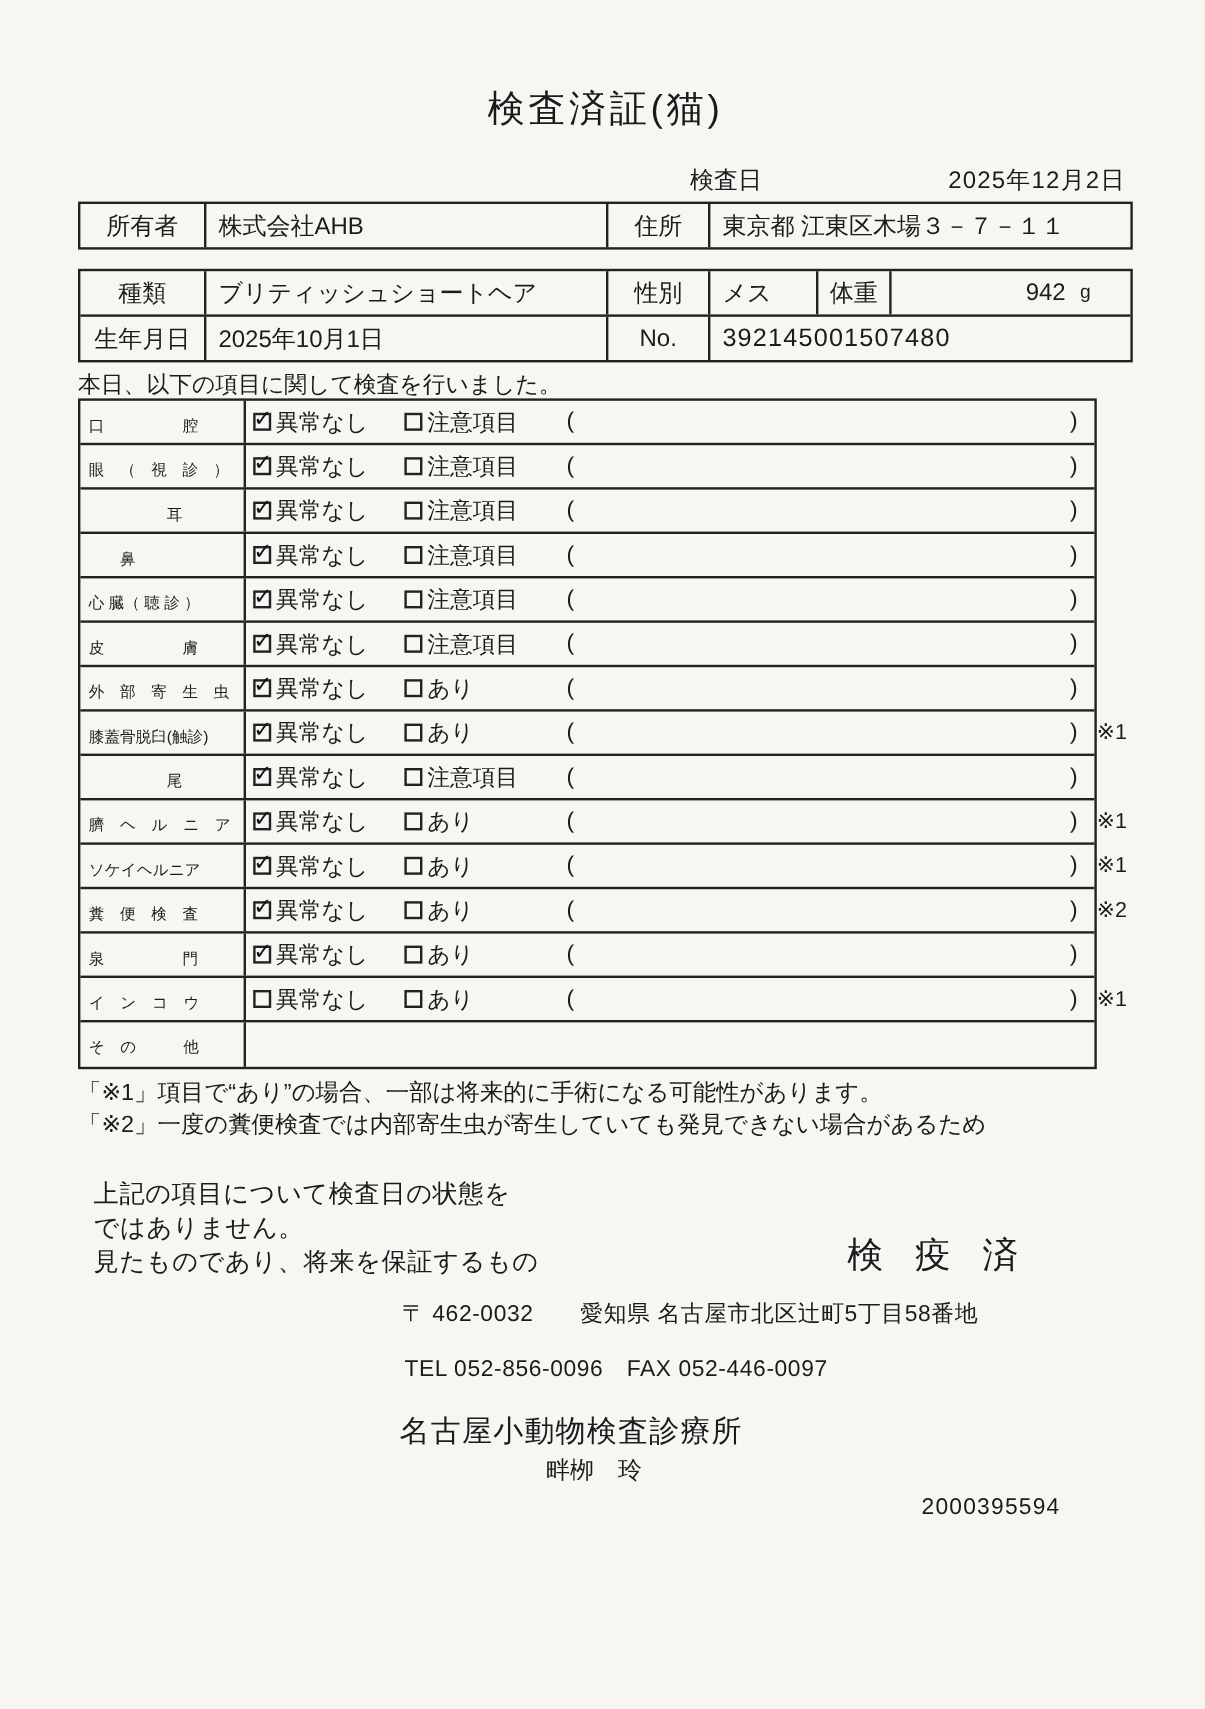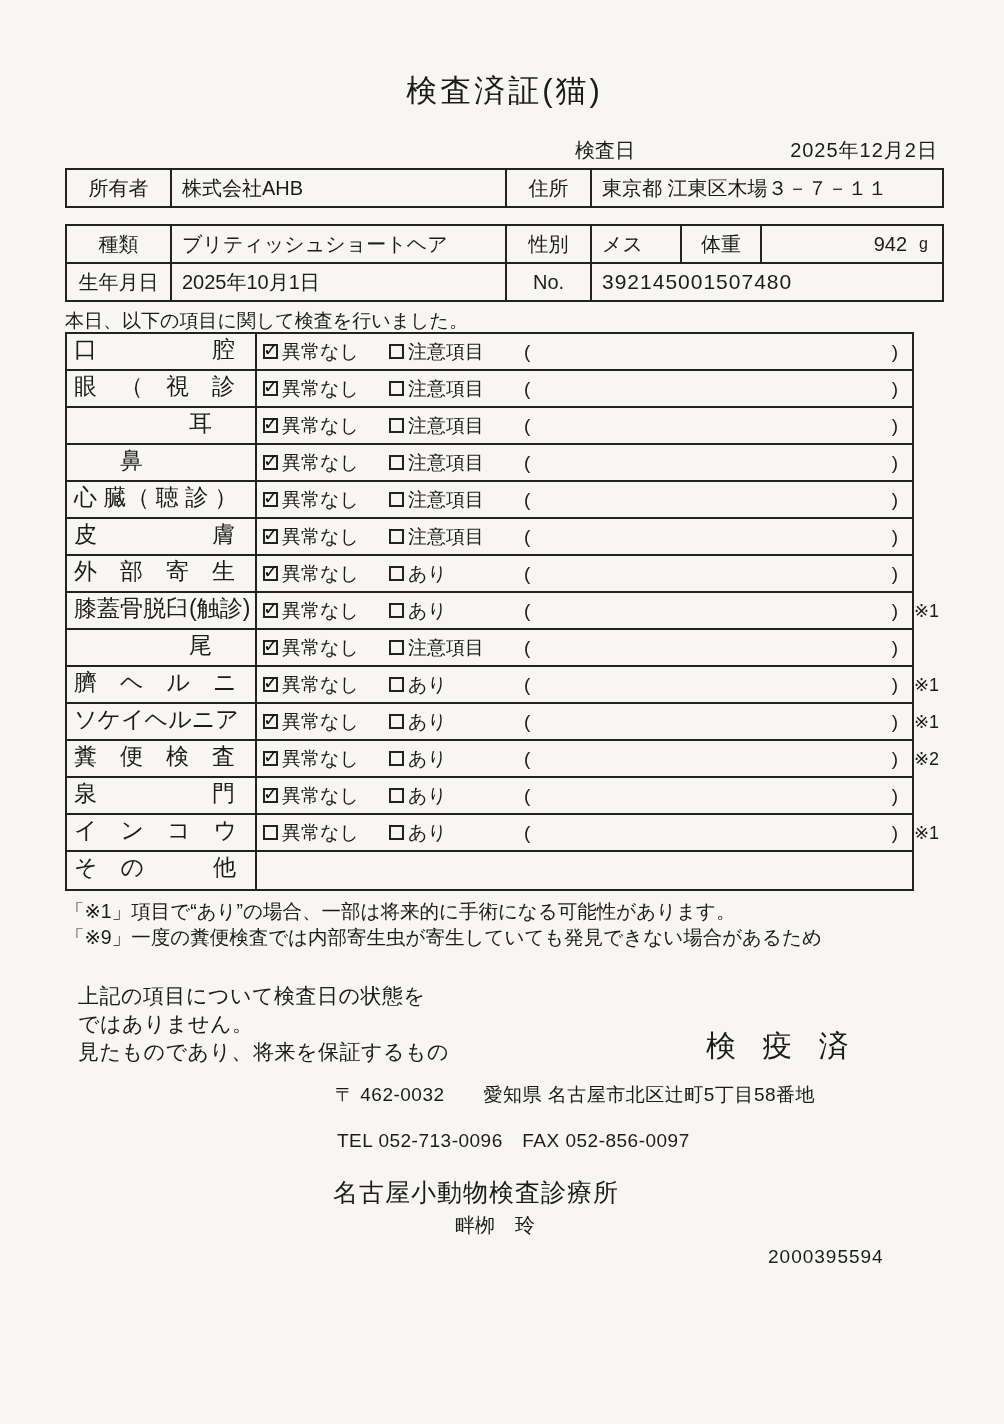--- a/index.html
+++ b/index.html
@@ -16,32 +16,32 @@
 
   .box { border:2px solid #222; display:flex; width:879px; background:transparent; }
   .cell { border-right:2px solid #222; display:flex; align-items:center; font-size:20px; min-height:36px; }
   .cell:last-child { border-right:none; }
   .cell.hdr { justify-content:center; }
   .cell.val { padding-left:10px; }
   .owner-table { margin-top:6px; }
   .pet-table { margin-top:16px; display:block; }
   .pet-row { display:flex; }
   .pet-row.first { border-bottom:2px solid #222; }
-  .w105{width:105px;} .w335{width:335px;} .w85{width:85px;} .w90{width:90px;} .w80{width:80px;}
+  .w105{width:105px;} .w335{width:335px;} .w85{width:85px;} .w90{width:90px;} .w80{width:61px;}
   .w180{width:180px;} .w350{width:350px;}
   .weight-cell { justify-content:flex-end; padding-right:14px; }
   .weight-cell .unit { font-size:16px; margin-left:12px; }
   .no-value { letter-spacing:1px; font-size:21px; }
 
   .intro { margin-top:6px; font-size:19px; height:24px; }
 
   .check-table { width:849px; border:2px solid #222; margin-top:0; }
   .crow { display:flex; height:37px; border-bottom:2px solid #222; position:relative; }
   .crow:last-child { border-bottom:none; }
-  .ilabel { width:190px; border-right:2px solid #222; font-size:23px; padding:0 0 0 7px; white-space:pre; overflow:hidden; }
+  .ilabel { width:138px; border-right:2px solid #222; font-size:13px; padding:12px 0 0 7px; white-space:pre; overflow:hidden; }
   .content { flex:1; display:flex; align-items:center; font-size:19px; }
   .opt1 { width:132px; padding-left:6px; display:flex; align-items:center; }
   .opt2 { width:133px; display:flex; align-items:center; }
   .paren { flex:1; display:flex; justify-content:space-between; padding:0 14px 0 2px; }
   .note { position:absolute; right:-42px; top:7px; font-size:18px; width:40px; }
   .cb { width:15px; height:15px; border:2px solid #222; display:inline-block; margin-right:4px; position:relative; flex:none; background:transparent; }
   .cb.checked::after { content:"✓"; position:absolute; left:-2px; top:-8px; font-size:19px; font-weight:bold; color:#111; }
 
   .footnotes { margin-top:7px; font-size:19.5px; line-height:26px; }
   .footnotes .indent { padding-left:63px; }
@@ -352,30 +352,30 @@
         <div class="crow">
       <div class="ilabel">そ　の　　　他</div>
       <div class="content"></div>
       <span class="note"></span>
     </div>
       </div>
   </div>
 
   <div class="footnotes">
     <div>「※1」項目で“あり”の場合、一部は将来的に手術になる可能性があります。</div>
-    <div>「※9」一度の糞便検査では内部寄生虫が寄生していても発見できない場合があるため</div>
+    <div>「※2」一度の糞便検査では内部寄生虫が寄生していても発見できない場合があるため</div>
   </div>
 
   <div class="closing">
     <div>上記の項目について検査日の状態を</div>
     <div>ではありません。</div>
     <div>見たものであり、将来を保証するもの</div>
   </div>
 
   <div class="stamp">検 疫 済</div>
 
   <div class="addr">〒 462-0032　　愛知県 名古屋市北区辻町5丁目58番地</div>
-  <div class="tel">TEL 052-713-0096　FAX 052-856-0097</div>
+  <div class="tel">TEL 052-856-0096　FAX 052-446-0097</div>
   <div class="clinic-name">名古屋小動物検査診療所</div>
   <div class="person">畔栁　玲</div>
   <div class="serial">2000395594</div>
 
 </div>
 
 </body></html>

